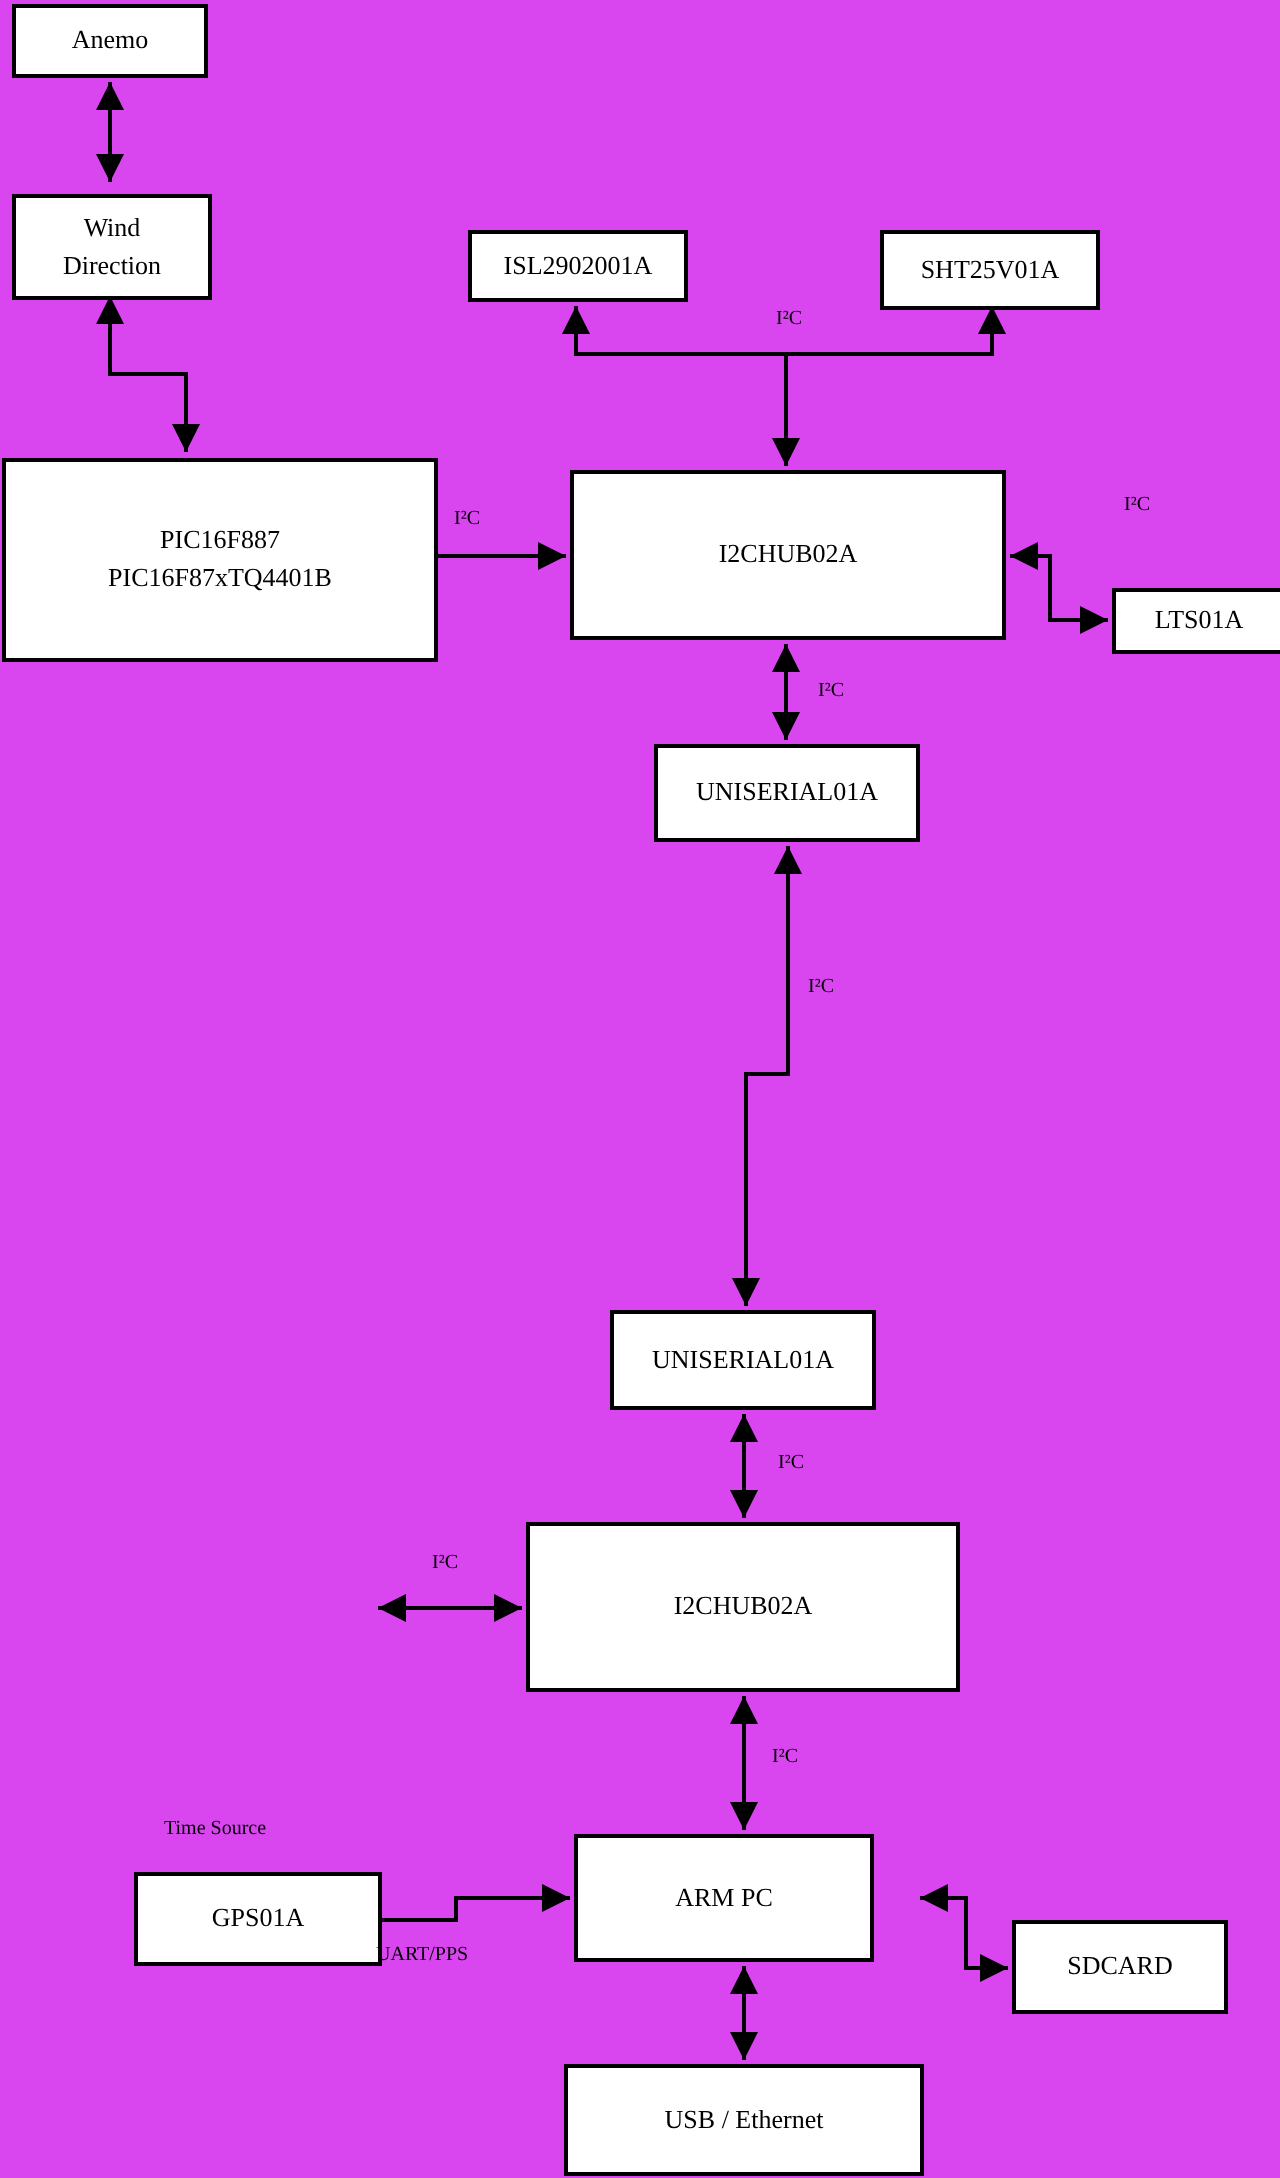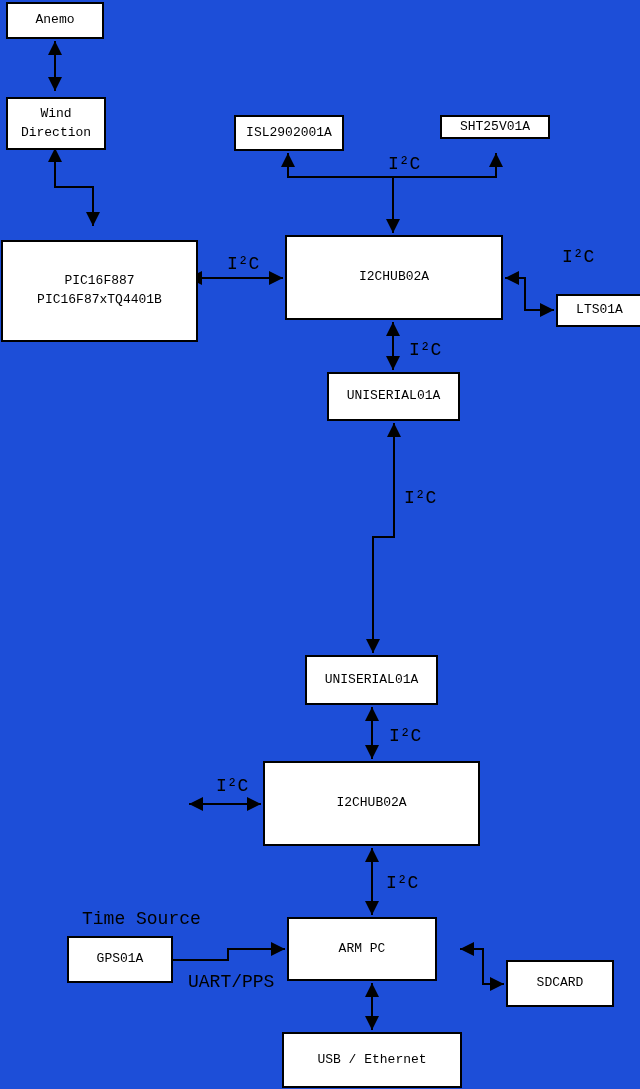--- a/index.html
+++ b/index.html
@@ -1,29 +1,29 @@
 <!DOCTYPE html>
 <html><head>
 <meta charset="utf-8">
 <style>
   html,body{margin:0;padding:0;background:#ffffff;}
   .canvas{
-    position:relative;width:640px;height:1089px;background:#1d4ed8;
-    font-family:Liberation Mono, monospace;color:#000000;overflow:hidden;
+    position:relative;width:640px;height:1089px;background:#d946ef;
+    font-family:Liberation Serif, serif;color:#000000;overflow:hidden;
   }
   .wires{position:absolute;left:0;top:0;}
   .node{
     position:absolute;box-sizing:border-box;border:2px solid #000000;background:#ffffff;
     display:flex;align-items:center;justify-content:center;text-align:center;
   }
   .node-label{
     white-space:pre-line;font-size:13px;line-height:1.45;color:#000000;
   }
   .float-label{
-    position:absolute;font-size:18px;line-height:1.2;white-space:nowrap;color:#000000;
+    position:absolute;font-size:10px;line-height:1.2;white-space:nowrap;color:#000000;
   }
 </style>
 </head>
 <body>
 
 <div class="canvas">
 
   <svg class="wires" width="640" height="1089" viewBox="0 0 640 1089">
     <defs>
       <marker id="ah" viewBox="0 0 10 10" refX="10" refY="5" markerWidth="9" markerHeight="7" orient="auto-start-reverse">
@@ -51,30 +51,30 @@
 
   <div class="node" style="left:6px;top:2px;width:98px;height:37px">
     <span class="node-label">Anemo</span>
   </div>
 
   <div class="node" style="left:6px;top:97px;width:100px;height:53px">
     <span class="node-label">Wind
 Direction</span>
   </div>
 
-  <div class="node" style="left:1px;top:240px;width:197px;height:102px">
+  <div class="node" style="left:1px;top:229px;width:218px;height:102px">
     <span class="node-label">PIC16F887
 PIC16F87xTQ4401B</span>
   </div>
 
   <div class="node" style="left:234px;top:115px;width:110px;height:36px">
     <span class="node-label">ISL2902001A</span>
   </div>
 
-  <div class="node" style="left:440px;top:115px;width:110px;height:24px">
+  <div class="node" style="left:440px;top:115px;width:110px;height:40px">
     <span class="node-label">SHT25V01A</span>
   </div>
 
   <div class="node" style="left:285px;top:235px;width:218px;height:85px">
     <span class="node-label">I2CHUB02A</span>
   </div>
 
   <div class="node" style="left:556px;top:294px;width:87px;height:33px">
     <span class="node-label">LTS01A</span>
   </div>
@@ -85,21 +85,21 @@
 
   <div class="node" style="left:305px;top:655px;width:133px;height:50px">
     <span class="node-label">UNISERIAL01A</span>
   </div>
 
   <div class="node" style="left:263px;top:761px;width:217px;height:85px">
     <span class="node-label">I2CHUB02A</span>
   </div>
 
 
-  <div class="node" style="left:67px;top:936px;width:106px;height:47px">
+  <div class="node" style="left:67px;top:936px;width:124px;height:47px">
     <span class="node-label">GPS01A</span>
   </div>
 
   <div class="node" style="left:287px;top:917px;width:150px;height:64px">
     <span class="node-label">ARM PC</span>
   </div>
 
   <div class="node" style="left:506px;top:960px;width:108px;height:47px">
     <span class="node-label">SDCARD</span>
   </div>

